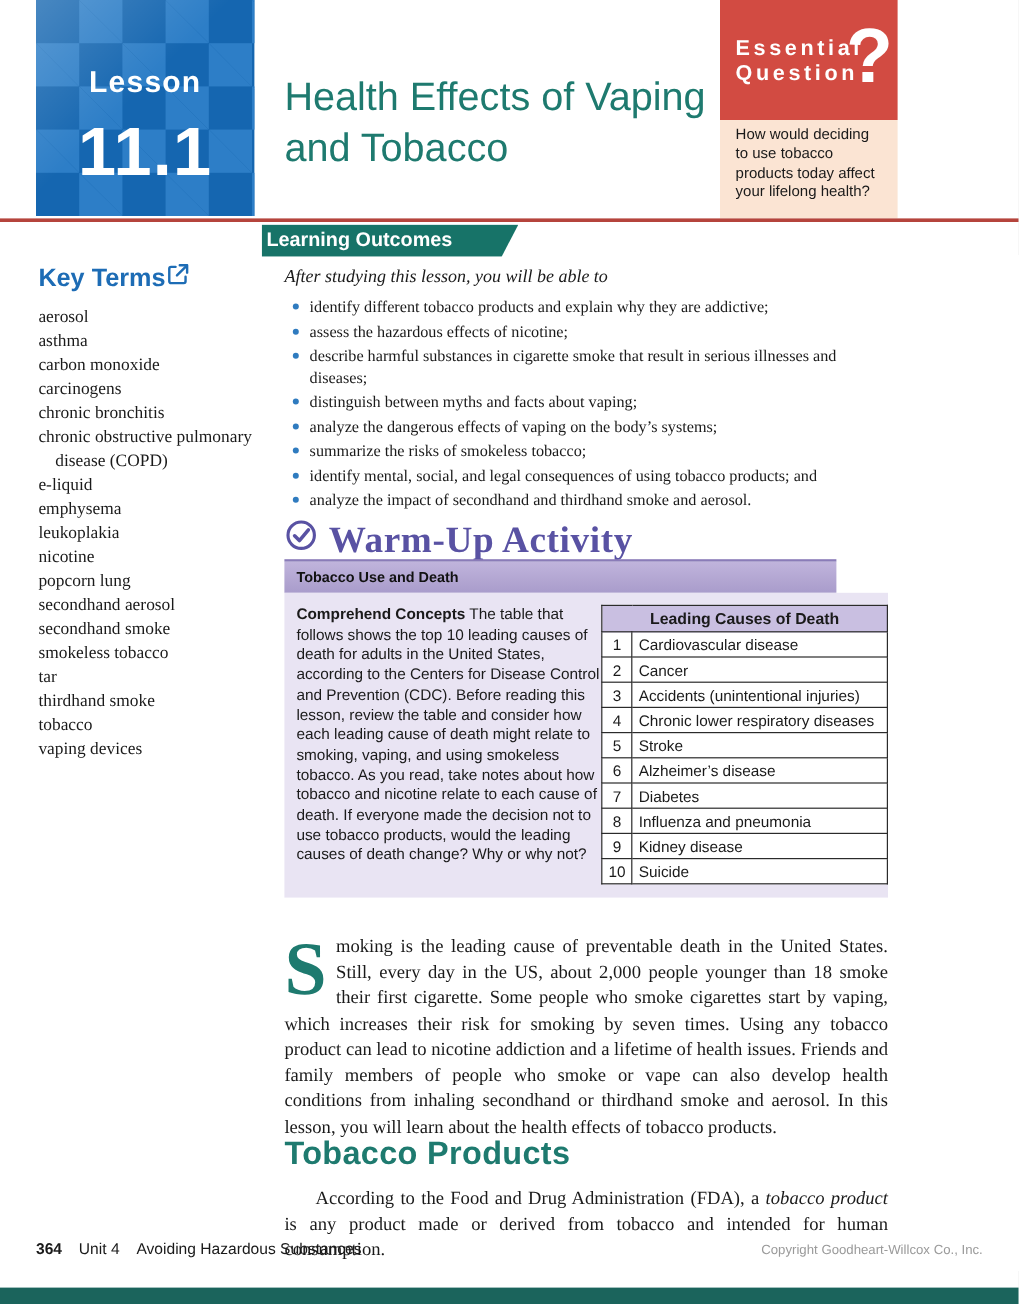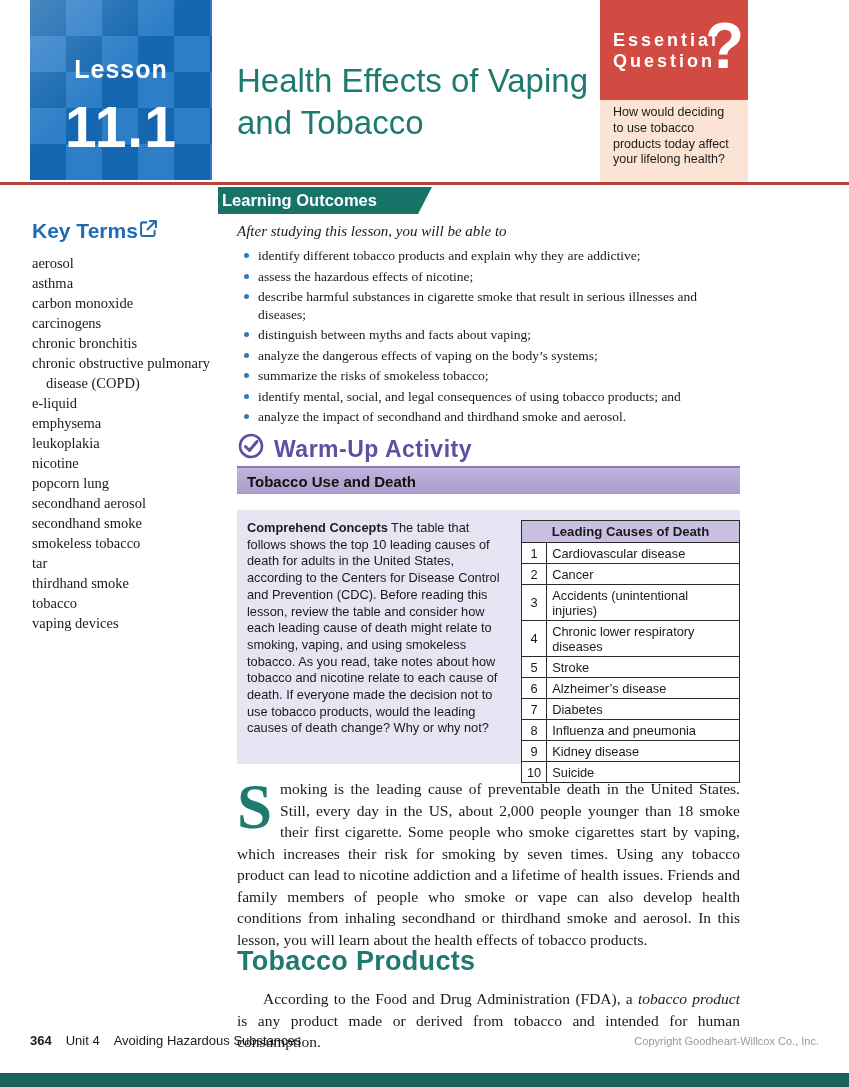--- a/index.html
+++ b/index.html
@@ -78,36 +78,36 @@
     position:relative; padding-left:21px; font-size:13.5px; line-height:17.5px; margin-bottom:3px;
   }
   .lo-list li::before {
     content:""; position:absolute; left:7px; top:6px;
     width:5px; height:5px; border-radius:50%; background:#2f7bbf;
   }
 
   
   .warmup-head {
     position:absolute; left:237px; top:432px;
-    display:flex; align-items:center; gap:9px;
-    font-family:Liberation Sans, sans-serif;
-    font-size:23px; font-weight:bold; color:#5952a3; letter-spacing:0.5px;
+    display:flex; align-items:flex-end; gap:9px;
+    font-family:Liberation Serif, serif;
+    font-size:31px; font-weight:bold; color:#5952a3; letter-spacing:0.5px;
   }
   .purple-banner {
-    position:absolute; left:237px; top:466px; width:503px; height:28px;
+    position:absolute; left:237px; top:466px; width:460px; height:28px;
     background:linear-gradient(#c0b4dc, #a99ccb);
     border-top:2px solid #8a7cb8;
     font-family:"Liberation Sans", sans-serif;
-    font-size:15px; font-weight:bold; color:#111;
+    font-size:12px; font-weight:bold; color:#111;
     display:flex; align-items:center; padding-left:10px;
   }
   .activity-box {
     position:absolute; left:237px; top:494px; width:503px; height:254px;
     background:#e9e4f3;
-    display:flex; gap:20px; padding:10px 0 10px 10px;margin-top:16px;
+    display:flex; gap:0; padding:10px 0 10px 10px;
   }
   .activity-text {
     width:254px; flex:0 0 254px;
     font-family:"Liberation Sans", sans-serif;
     font-size:12.8px; line-height:16.7px;
   }
   .activity-text b { font-weight:bold; }
   .death-table-wrap { flex:1; }
   table.death-table {
     width:100%; border-collapse:collapse; background:#fff;

